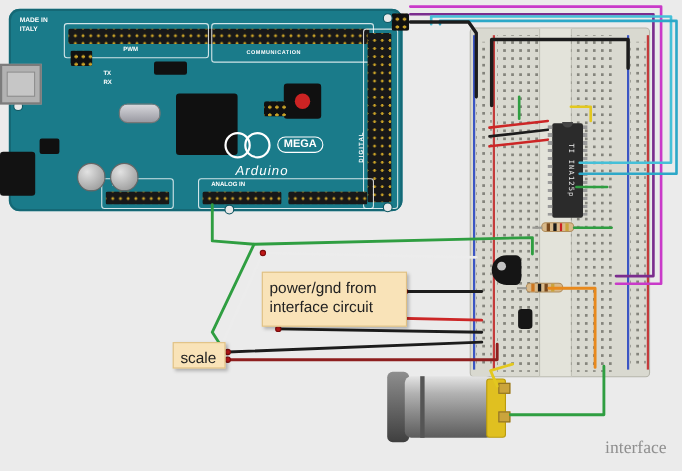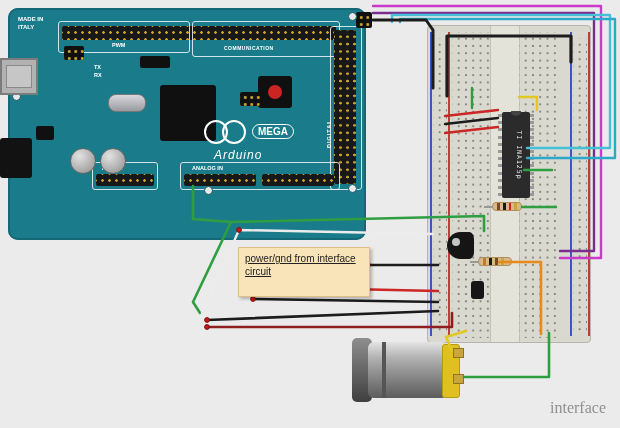--- a/index.html
+++ b/index.html
@@ -1,20 +1,20 @@
 <!DOCTYPE html>
 <html><head>
 <meta charset="utf-8">
 <style>
   html,body{margin:0;padding:0;background:#ebebeb;font-family:"Liberation Sans",sans-serif;}
   #stage{position:relative;width:620px;height:428px;background:#ebebeb;overflow:hidden;}
   .abs{position:absolute;}
 
   
-  #arduino{left:8px;top:8px;width:358px;height:232px;background:#1a7b8a;border-radius:10px;
+  #arduino{left:8px;top:8px;width:358px;height:184px;background:#1a7b8a;border-radius:10px;
            box-shadow:inset 0 0 0 2px #156875;z-index:10;}
   #arduino .wtxt{position:absolute;color:#fff;font-weight:bold;}
   .pinstrip{position:absolute;background:#181818;border-radius:2px;
             background-image:radial-gradient(circle,#c9a227 1.2px,rgba(0,0,0,0) 1.5px);
             background-size:7px 7px;background-position:3px 3px;}
   .wbox{position:absolute;border:1px solid rgba(255,255,255,.8);border-radius:3px;}
   .mount{position:absolute;width:7px;height:7px;border-radius:50%;background:#e9e9e9;border:1px solid #0e5560;}
   #mcu{left:152px;top:77px;width:56px;height:56px;background:#101010;border-radius:3px;}
   #smallchip{left:132px;top:48px;width:30px;height:12px;background:#101010;border-radius:2px;}
   #reset-btn{left:250px;top:68px;width:34px;height:32px;background:#101010;border-radius:3px;}
@@ -67,21 +67,21 @@
   #motor .body{position:absolute;left:16px;top:4px;right:16px;bottom:4px;border-radius:6px;
                background:linear-gradient(180deg,#e4e4e4 0%,#b2b2b2 28%,#8a8a8a 60%,#5c5c5c 100%);}
   #motor .band{position:absolute;left:30px;top:4px;width:4px;bottom:4px;background:#555;}
   #motor .capL{position:absolute;left:0;top:0;width:20px;height:64px;border-radius:5px;
                background:linear-gradient(180deg,#8e8e8e,#3f3f3f);}
   #motor .capR{position:absolute;right:4px;top:6px;width:16px;height:52px;border-radius:3px;background:#e0c020;border:1px solid #b89a10;}
   #motor .term{position:absolute;width:9px;height:8px;background:#caa43c;border:1px solid #8f7320;}
 
   
   .note{position:absolute;background:#f9e3b8;border:1px solid #dfc084;box-shadow:2px 2px 3px rgba(0,0,0,.25);
-        font-size:10px;color:#222;padding:5px 6px;box-sizing:border-box;z-index:60;line-height:1.25;text-decoration:underline;}
+        font-size:14px;color:#222;padding:5px 6px;box-sizing:border-box;z-index:60;line-height:1.25;}
 
   #wire-svg{position:absolute;left:0;top:0;z-index:50;pointer-events:none;}
   #watermark{right:14px;top:399px;left:auto;font-family:"Liberation Serif",serif;font-size:16px;z-index:5;}
 </style>
 </head>
 <body>
 
 <div id="stage">
 
   <div class="abs" id="arduino">
@@ -209,15 +209,18 @@
       <circle cx="368" cy="265" r="2.4" fill="#c11818" stroke="#7d0d0d"></circle>
       <circle cx="253" cy="299" r="2.4" fill="#c11818" stroke="#7d0d0d"></circle>
       <circle cx="303" cy="288" r="2.4" fill="#c11818" stroke="#7d0d0d"></circle>
       <circle cx="207" cy="320" r="2.4" fill="#c11818" stroke="#7d0d0d"></circle>
       <circle cx="207" cy="327" r="2.4" fill="#c11818" stroke="#7d0d0d"></circle>
     </svg>
 
   <div class="note" style="left:238px;top:247px;width:132px;height:50px;">
     <span>power/gnd from interface circuit</span>
   </div>
+  <div class="note" style="left:157px;top:311px;width:48px;height:24px;">
+    <span>scale</span>
+  </div>
 
   <div class="abs" id="watermark" style="color: rgb(143, 143, 143);">interface</div>
 </div>
 
 </body></html>

